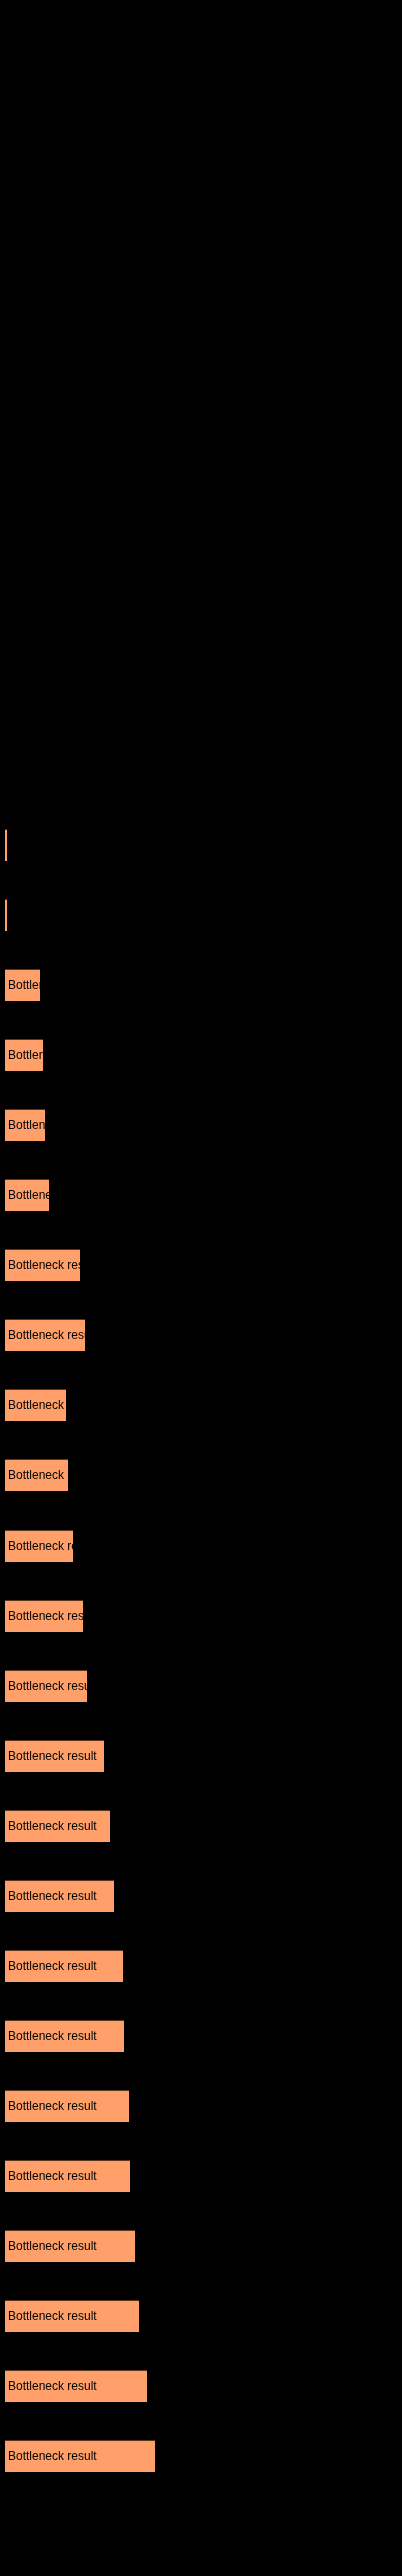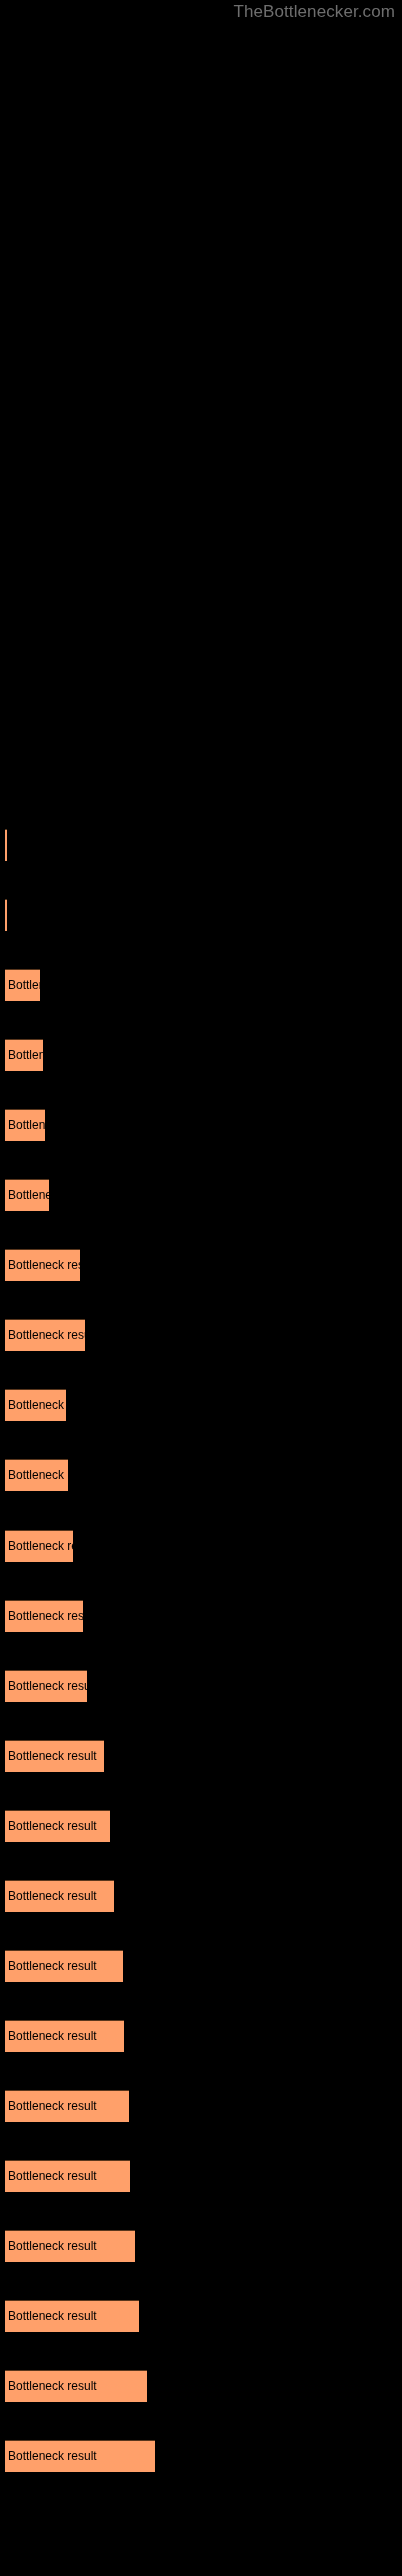--- a/index.html
+++ b/index.html
@@ -84,23 +84,20 @@
     line-height: 13.7px;
     white-space: nowrap;
     font-family: "Liberation Sans", sans-serif;
   }
 </style>
 </head>
 <body>
 
 <div id="page-root">
 
-  <div class="site-header">
-    <div class="site-brand">TheBottlenecker.com</div>
-  </div>
 
   <div class="chart-plot" id="chart-plot">
 
   <div class="bar-row" style="top: 829px; height: 32px;">
         <div class="bar" style="left: 4.8px; width: 2.4px; height: 32px; background: rgb(255, 160, 106); border-top-color: rgb(89, 54, 28);"></div>
       </div>
       <div class="bar-row" style="top: 899px; height: 32px;">
         <div class="bar" style="left: 4.8px; width: 2.4px; height: 32px; background: rgb(255, 160, 106); border-top-color: rgb(89, 54, 28);"></div>
       </div>
       <div class="bar-row" style="top: 969px; height: 32px;">

